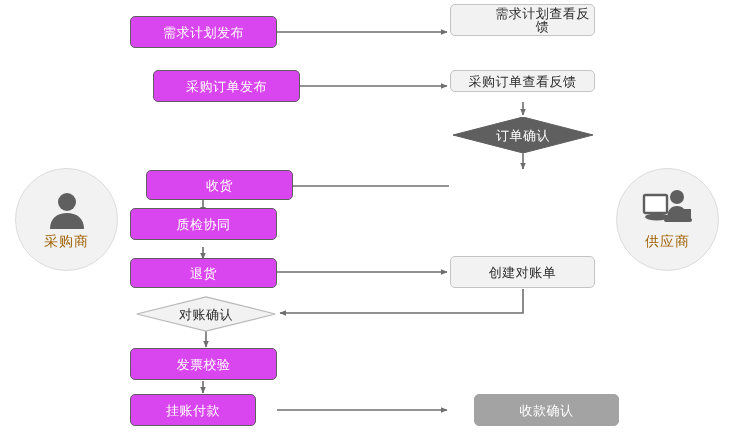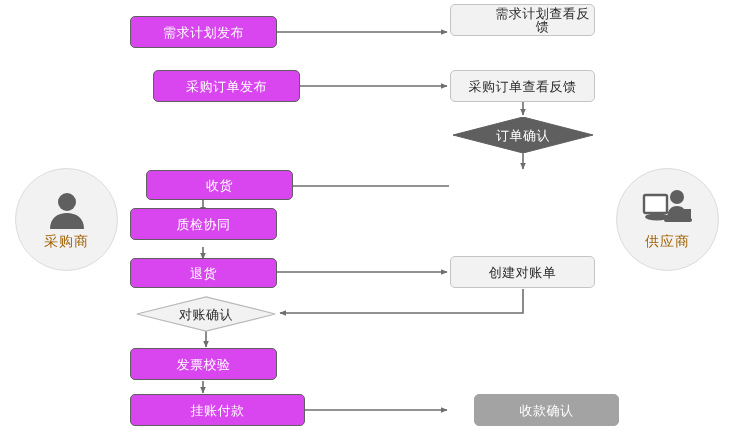--- a/index.html
+++ b/index.html
@@ -179,21 +179,21 @@
   </div>
 
   <div class="node light" style="left:450px; top:4px; width:145px; height:32px;padding-left:40px;">
     <span>需求计划查看反馈</span>
   </div>
 
   <div class="node dark" style="left:130px; top:70px; width:147px; height:32px;margin-left:23px;">
     <span>采购订单发布</span>
   </div>
 
-  <div class="node light" style="left:450px; top:70px; width:145px; height:32px;text-align:center;">
+  <div class="node light" style="left:450px; top:70px; width:145px; height:22px;text-align:center;">
     <span>采购订单查看反馈</span>
   </div>
 
   <div class="diamond dark" style="left:453px; top:117px; width:140px; height:36px;">
     <svg width="140" height="36" viewBox="0 0 140 36" xmlns="http://www.w3.org/2000/svg">
       <polygon points="70,0 140,18 70,36 0,18" fill="#5f5f5f" stroke="#5f5f5f" stroke-width="1"></polygon>
     </svg>
     <span class="dlabel">订单确认</span>
   </div>
 
@@ -218,21 +218,21 @@
     <svg width="140" height="36" viewBox="0 0 140 36" xmlns="http://www.w3.org/2000/svg">
       <polygon points="70,0.8 139.2,18 70,35.2 0.8,18" fill="#f2f2f2" stroke="#b9b9b9" stroke-width="1.2"></polygon>
     </svg>
     <span class="dlabel">对账确认</span>
   </div>
 
   <div class="node dark" style="left:130px; top:348px; width:147px; height:32px;text-align:right;">
     <span>发票校验</span>
   </div>
 
-  <div class="node dark" style="left:130px; top:394px; width:175px; height:32px;">
+  <div class="node dark" style="left:130px; top:394px; width:126px; height:32px;">
     <span>挂账付款</span>
   </div>
 
   <div class="node mid" style="left:474px; top:394px; width:145px; height:32px;">
     <span>收款确认</span>
   </div>
 
 </div>
 
 </body></html>

